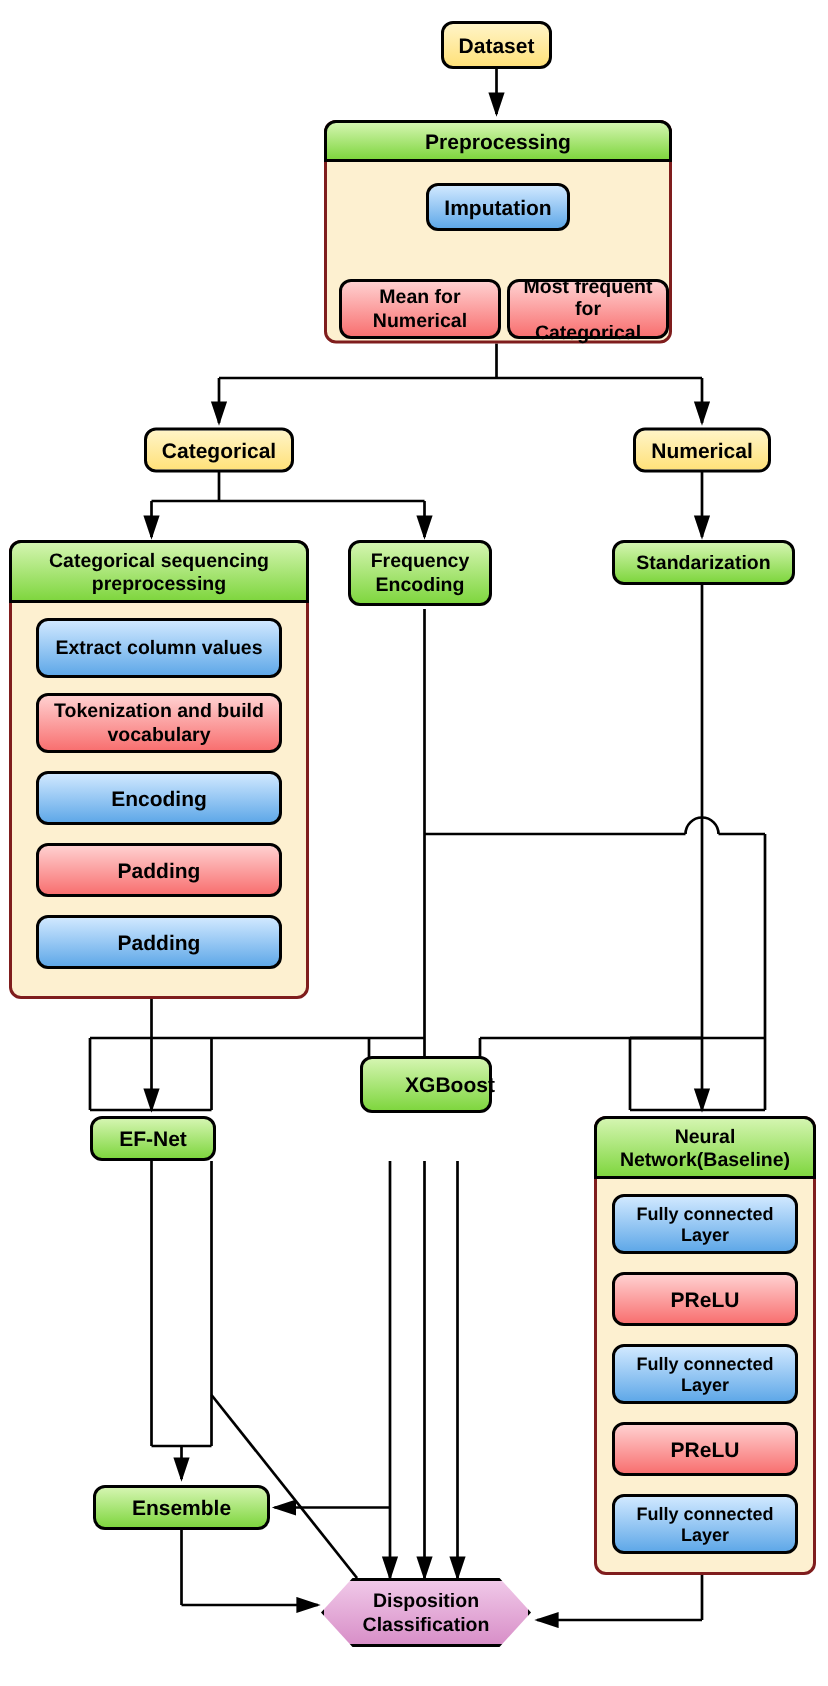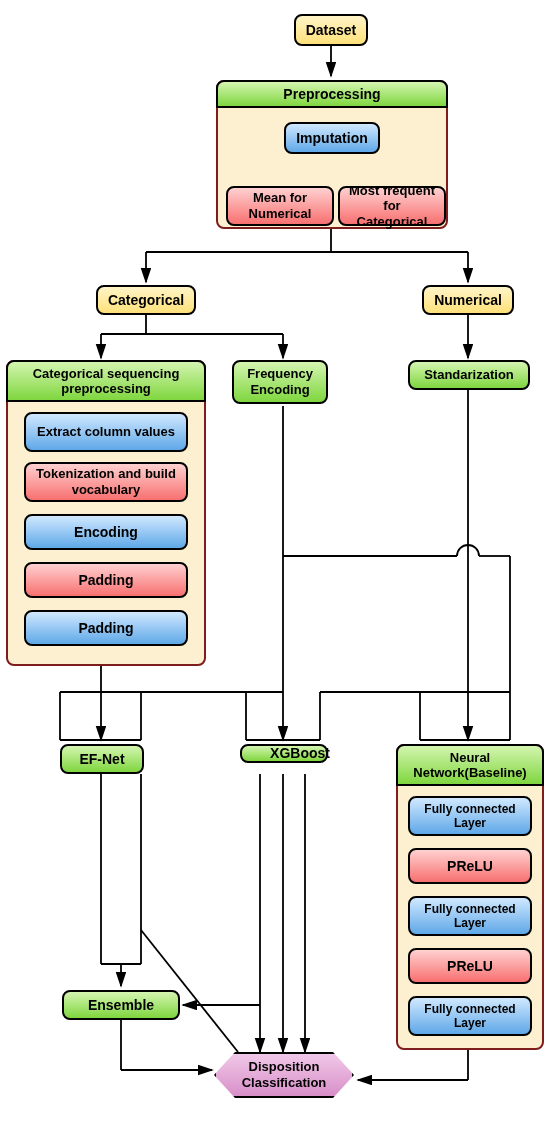--- a/index.html
+++ b/index.html
@@ -151,21 +151,21 @@
   </div>
 
 <div class="node green" style="left:408px; top:360px; width:122px; height:30px; font-size:13px;">
     <span>Standarization</span>
   </div>
 
 <div class="node green" style="left:60px; top:744px; width:84px; height:30px;">
     <span>EF-Net</span>
   </div>
 
-<div class="node green" style="left:240px; top:744px; width:88px; height:19px;padding-left:40px;">
+<div class="node green" style="left:240px; top:704px; width:88px; height:38px;padding-left:40px;">
     <span>XGBoost</span>
   </div>
 
 <div class="panel" style="left:396px; top:744px; width:148px; height:306px;">
   <div class="header" style="font-size:13px;"><span>Neural Network(Baseline)</span></div>
   <div class="node blue" style="left:10px; top:50px; width:124px; height:40px; font-size:12px;">
       <span>Fully connected Layer</span>
     </div>
   <div class="node red" style="left:10px; top:102px; width:124px; height:36px;">
       <span>PReLU</span>

